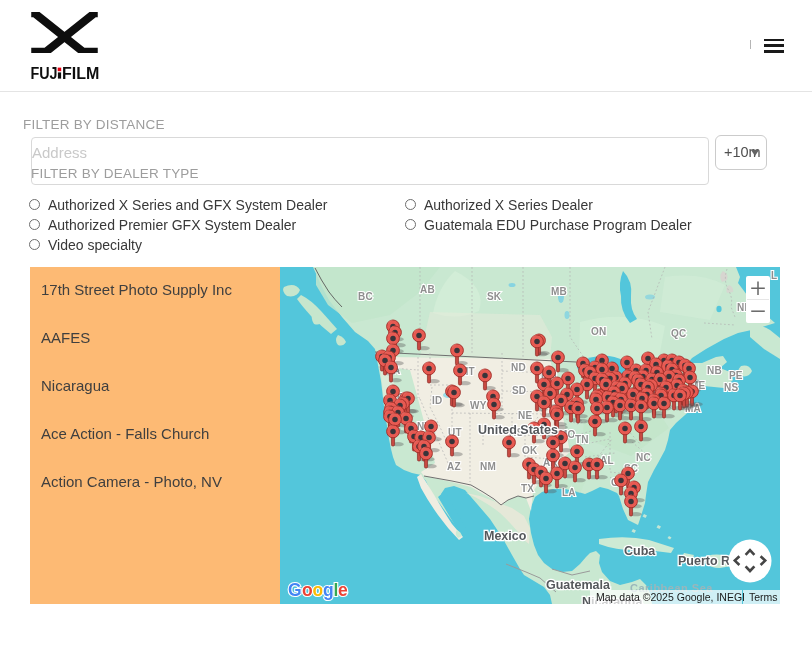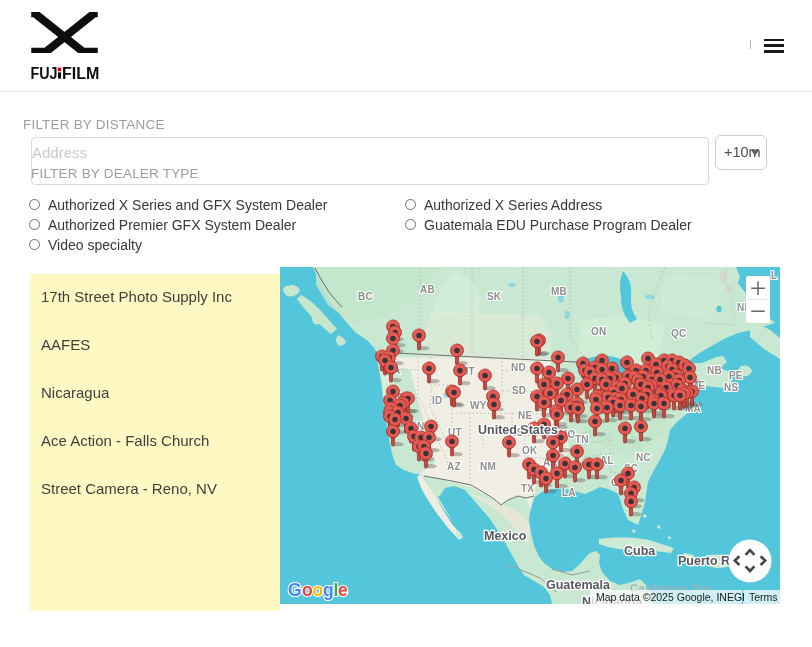--- a/index.html
+++ b/index.html
@@ -8,21 +8,21 @@
 #burger div{width:20px;height:2.6px;background:#1a1a1a;margin-bottom:3.1px}
 #vline{left:750px;top:40px;width:1px;height:9px;background:#b5b5b5}
 .flabel{font-size:13.5px;color:#9d9d9d;letter-spacing:.2px}
 #addr{left:31px;top:137px;width:678px;height:48px;border:1px solid #d9d9d9;border-radius:4px;
  font-size:15px;color:#c9c9c9;line-height:30px;padding-left:0}
 #dd{left:715px;top:135px;width:52px;height:35px;border:1px solid #cbcbcb;border-radius:6px;
  font-size:14.5px;color:#4f4f4f;line-height:33px;padding-left:8px}
 #dd:after{content:'';position:absolute;right:7px;top:14px;border:4.5px solid transparent;border-top:6px solid #636363}
 .radio{width:11px;height:11px;border:1.2px solid #6e6e6e;border-radius:50%;position:absolute}
 .rlbl{position:absolute;font-size:14px;color:#383838}
-#list{left:30px;top:274px;width:250px;height:337px;background:#fef9c3;overflow:hidden}
+#list{left:30px;top:267px;width:250px;height:337px;background:#fdba74;overflow:hidden}
 .li{height:48px;display:flex;align-items:center;padding-left:11px;font-size:15px;color:#3f3f3f}
 .li:first-child{margin-top:-2px}
 #mapwrap{left:280px;top:267px;width:500px;height:337px}
 </style></head>
 <body>
 <svg class="abs" style="left:31px;top:11.5px" width="67" height="41" viewBox="0 0 66.5 41">
 <path d="M0,0 H8.3 L53.2,35.7 H66.5 V41 H46.9 L2,5.3 H0 Z" fill="#0e0e0e"></path>
 <path d="M66.5,0 H58.2 L13.3,35.7 H0 V41 H19.6 L64.5,5.3 H66.5 Z" fill="#0e0e0e"></path>
 </svg>
 <svg class="abs" style="left:30px;top:66px" width="71" height="14" viewBox="0 0 71 14">
@@ -40,33 +40,33 @@
     <div></div>
   </div>
 <div class="abs" id="hdrline"></div>
 <div class="abs flabel" style="left:23px;top:117px">FILTER BY DISTANCE</div>
 <div class="abs" id="addr">Address</div>
 <div class="abs" id="dd">+10m</div>
 <div class="abs flabel" style="left:31px;top:166px">FILTER BY DEALER TYPE</div>
 <div class="radio" style="left:29px;top:199px"></div>
 <div class="rlbl" style="left:48px;top:197px">Authorized X Series and GFX System Dealer</div>
 <div class="radio" style="left:405px;top:199px"></div>
-<div class="rlbl" style="left:424px;top:197px">Authorized X Series Address</div>
+<div class="rlbl" style="left:424px;top:197px">Authorized X Series Dealer</div>
 <div class="radio" style="left:29px;top:219px"></div>
 <div class="rlbl" style="left:48px;top:217px">Authorized Premier GFX System Dealer</div>
 <div class="radio" style="left:405px;top:219px"></div>
 <div class="rlbl" style="left:424px;top:217px">Guatemala EDU Purchase Program Dealer</div>
 <div class="radio" style="left:29px;top:239px"></div>
 <div class="rlbl" style="left:48px;top:237px">Video specialty</div>
 <div class="abs" id="list">
 <div class="li">17th Street Photo Supply Inc</div>
 <div class="li">AAFES</div>
 <div class="li">Nicaragua</div>
 <div class="li">Ace Action - Falls Church</div>
-<div class="li">Street Camera - Reno, NV</div>
+<div class="li">Action Camera - Photo, NV</div>
 </div>
 <div class="abs" id="mapwrap">
 <svg id="map" width="500" height="337" viewBox="0 0 500 337">
 <defs>
 <g id="pin">
 <ellipse cx="5" cy="-1.8" rx="5.8" ry="2.1" fill="#5a5a5a" opacity="0.38"></ellipse>
 <rect x="-1.55" y="-11" width="3.1" height="11" rx="1.3" fill="#c74a42" stroke="#8d2b26" stroke-width="0.7"></rect>
 <circle cx="0" cy="-14.6" r="6.4" fill="#e75a52" stroke="#9e2e28" stroke-width="0.9"></circle>
 <path d="M-5.2,-16.2 a5.4,5.4 0 0 1 7.6,-4.6 a6.4,6.4 0 0 0 -7.6,4.6z" fill="#f0837b" opacity="0.9"></path>
 <circle cx="0" cy="-14.6" r="2.75" fill="#38343a"></circle>

